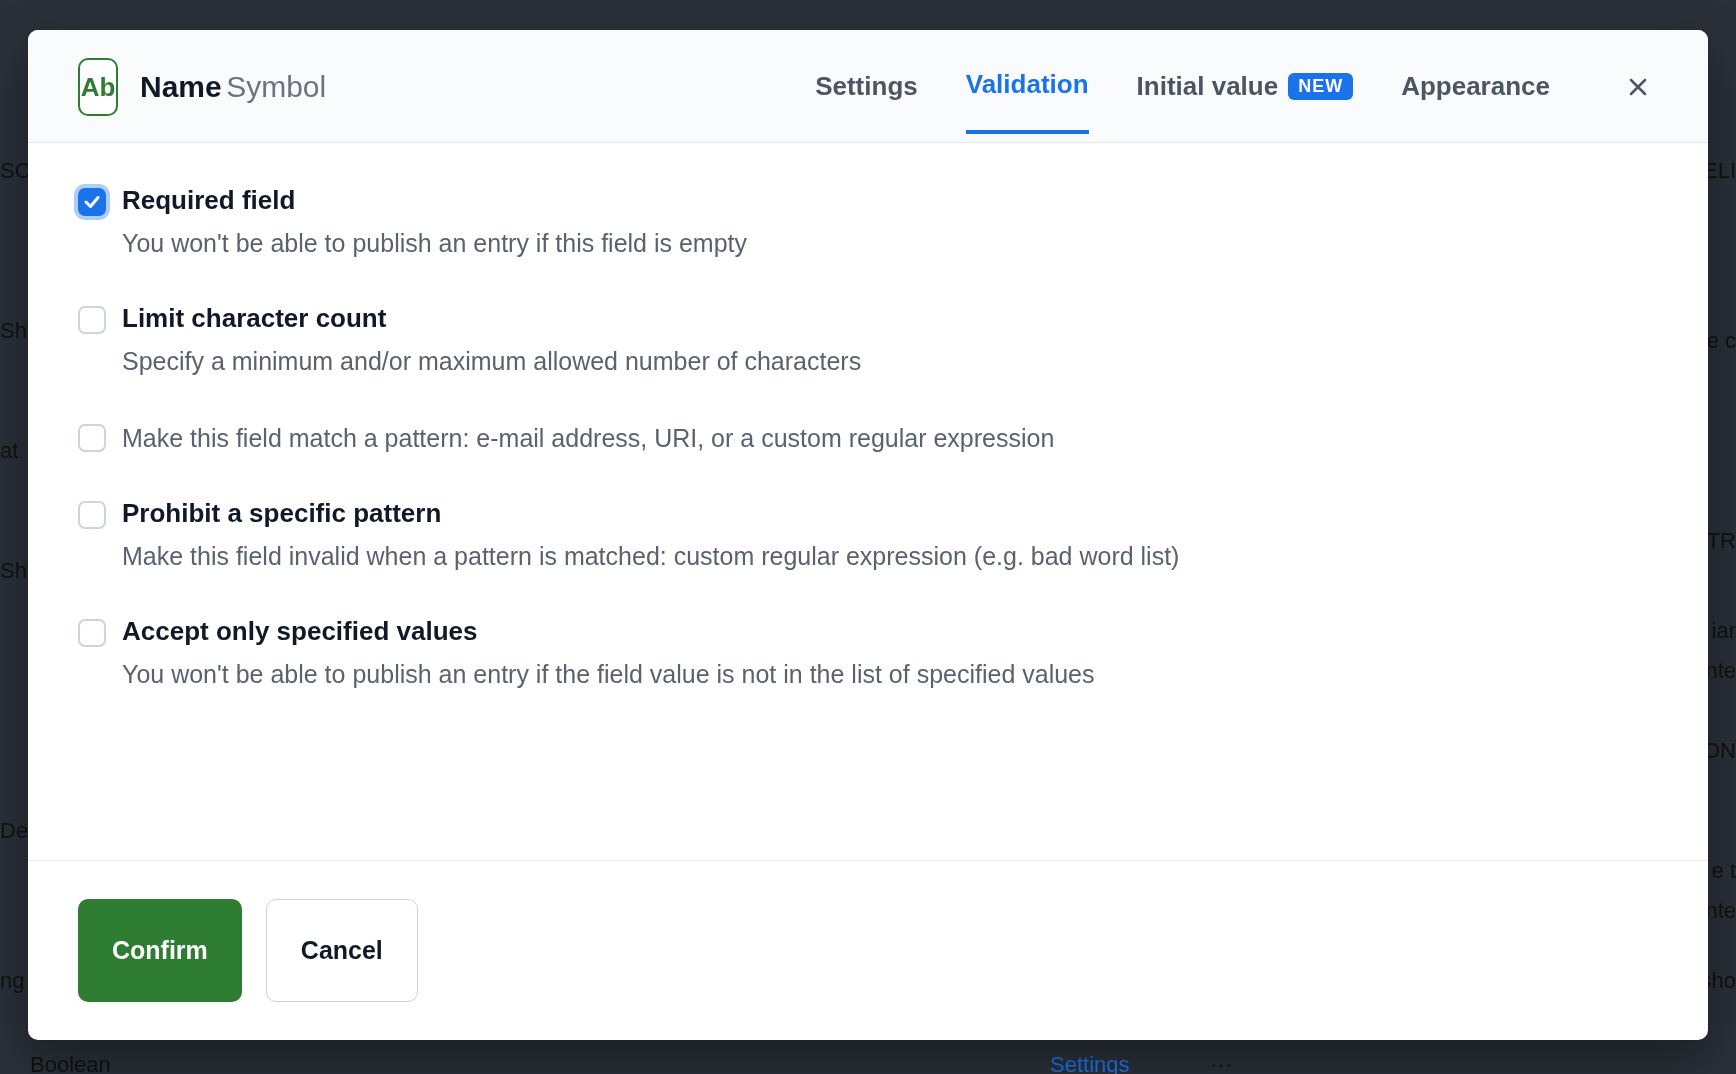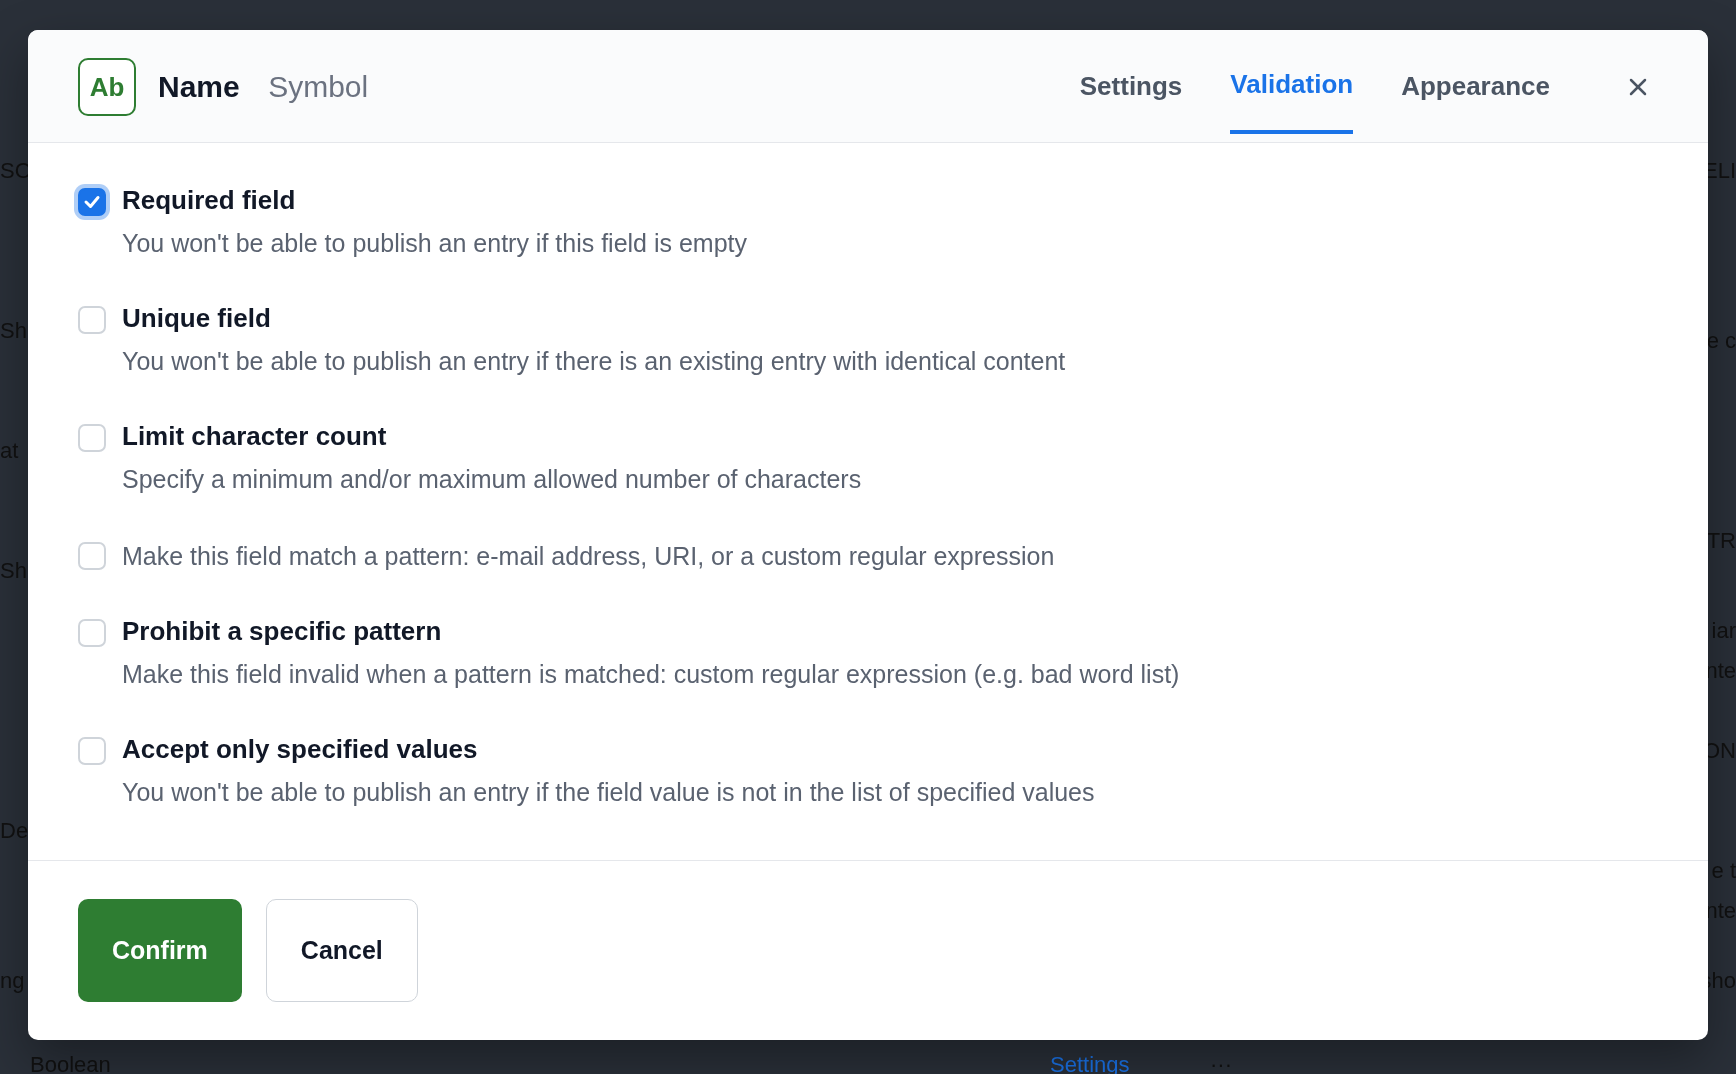--- a/index.html
+++ b/index.html
@@ -39,34 +39,34 @@
       background: #fafbfc;
       border-top-left-radius: 10px;
       border-top-right-radius: 10px;
     }
     .header-left {
       display: flex;
       align-items: center;
       gap: 22px;
     }
     .field-icon-box {
-      width: 58px;
+      width: 40px;
       height: 58px;
       border: 2px solid #2e7d32;
       border-radius: 10px;
       display: flex;
       align-items: center;
       justify-content: center;
       color: #2e7d32;
       font-weight: 600;
       font-size: 26px;
       background: #fff;
     }
     .field-title { font-size: 30px; font-weight: 700; color: #111827; }
-    .field-subtitle { font-size: 30px; font-weight: 400; color: #6b7280; margin-left: 24px; }
+    .field-subtitle { font-size: 30px; font-weight: 400; color: #6b7280; margin-left: 0; }
     .tabs { display: flex; align-items: center; gap: 48px; }
     .tab {
       font-size: 26px;
       font-weight: 600;
       color: #4b5563;
       padding-bottom: 30px;
       margin-bottom: -28px;
       cursor: pointer;
       display: flex;
       align-items: center;
@@ -178,20 +178,24 @@
         <span>Ab</span>
       </div>
       <div>
         <span class="field-title">Name</span>
         <span class="field-subtitle">Symbol</span>
       </div>
     </div>
     <div class="tabs">
       <div class="tab">Settings</div>
       <div class="tab active">Validation</div>
+      <div class="tab">
+        <span>Initial value</span>
+        <span class="badge-new">NEW</span>
+      </div>
       <div class="tab">Appearance</div>
       <div class="close-btn">
         <svg width="24" height="24" viewBox="0 0 24 24" fill="none" stroke="currentColor" stroke-width="2.5" stroke-linecap="round">
             <line x1="5" y1="5" x2="19" y2="19"></line>
             <line x1="19" y1="5" x2="5" y2="19"></line>
           </svg>
       </div>
     </div>
   </div>
 
@@ -201,29 +205,20 @@
         <svg width="18" height="18" viewBox="0 0 24 24" fill="none" stroke="#fff" stroke-width="4" stroke-linecap="round" stroke-linejoin="round">
             <polyline points="4 12 10 18 20 6"></polyline>
           </svg>
       </div>
       <div class="item-text">
         <div class="item-title">Required field</div>
         <div class="item-desc">You won't be able to publish an entry if this field is empty</div>
       </div>
     </div>
 
-    <div class="validation-item">
-      <div class="checkbox">
-        
-      </div>
-      <div class="item-text">
-        <div class="item-title">Unique field</div>
-        <div class="item-desc">You won't be able to publish an entry if there is an existing entry with identical content</div>
-      </div>
-    </div>
 
     <div class="validation-item">
       <div class="checkbox">
         
       </div>
       <div class="item-text">
         <div class="item-title">Limit character count</div>
         <div class="item-desc">Specify a minimum and/or maximum allowed number of characters</div>
       </div>
     </div>

